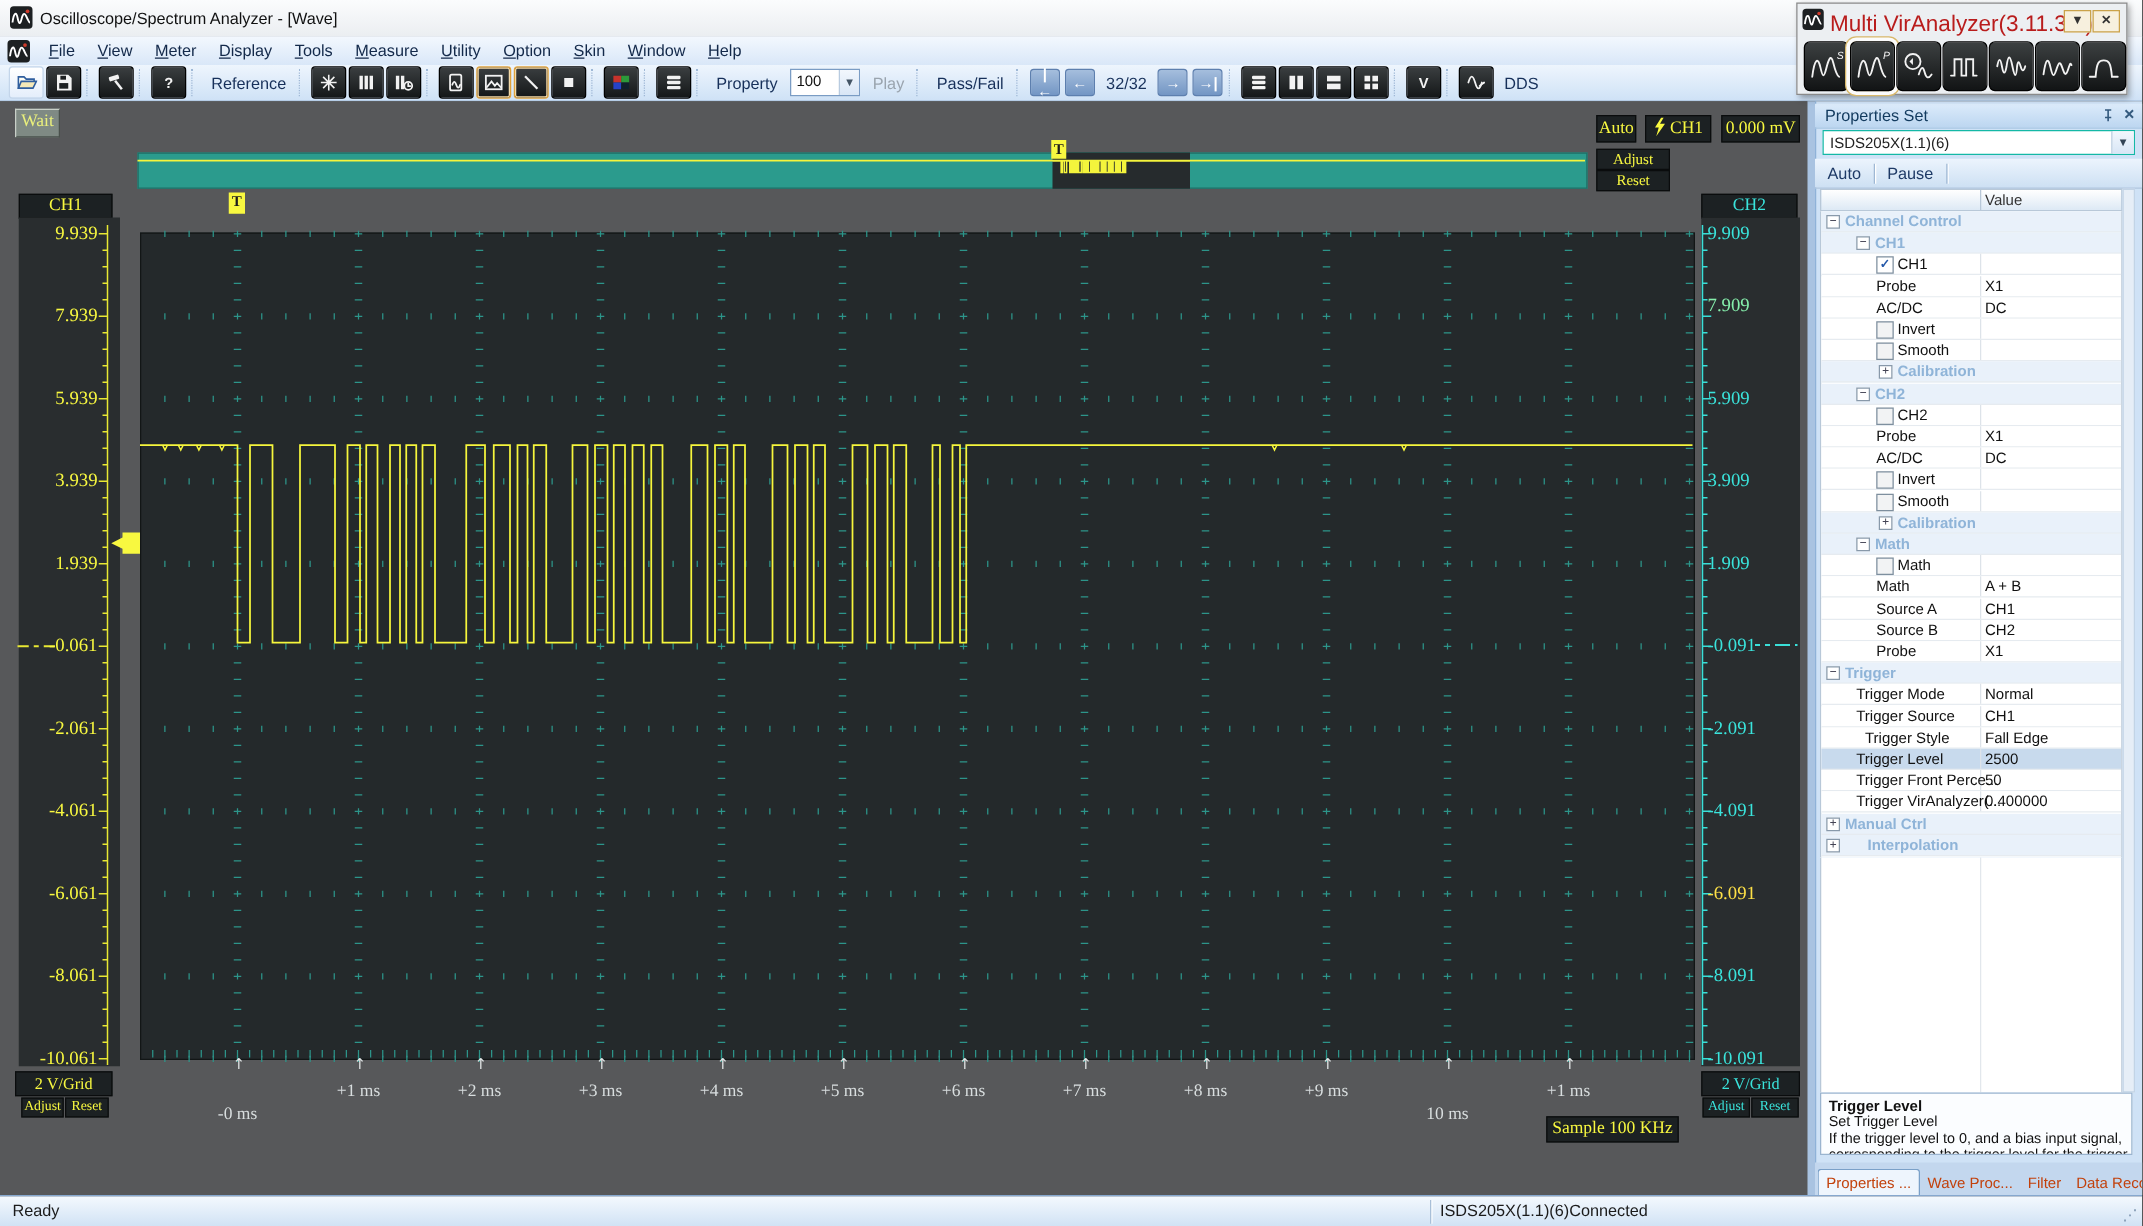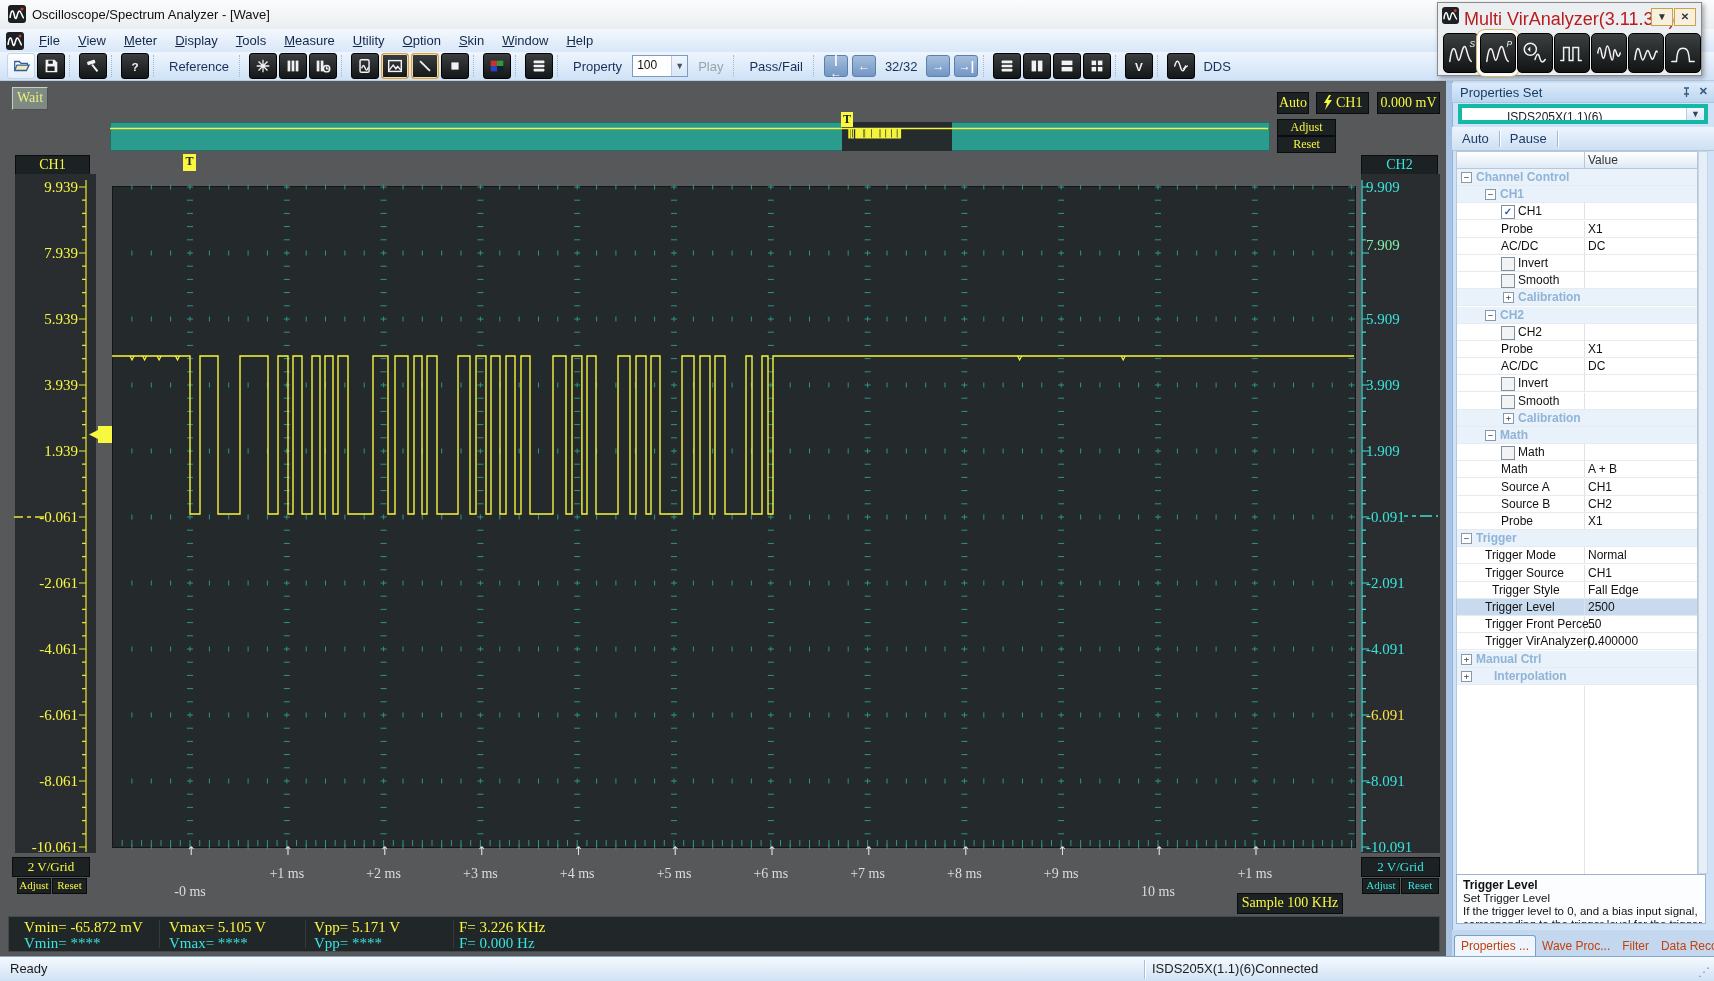--- a/index.html
+++ b/index.html
@@ -46,22 +46,22 @@
   #measure{left:8px;top:916px;width:1432px;height:36px;background:#212629;border:1px solid #43484a;box-sizing:border-box;}
   .mdiv{position:absolute;top:3px;bottom:3px;width:1px;background:#353a3c;}
   .mcell{position:absolute;font-size:15px;font-family:"Liberation Serif",serif;white-space:nowrap;}
   #statusbar{left:0;top:956px;width:1714px;height:25px;background:linear-gradient(#f4f9fe,#cfe1f4);
              border-top:1px solid #86a8cf;color:#1b1b1b;}
   .ssep{position:absolute;top:3px;bottom:3px;width:1px;background:#a8bfd8;box-shadow:1px 0 0 #fff;}
   
   #rpanel{left:1452px;top:81px;width:262px;height:875px;background:#cfe2f6;border-left:1px solid #8fb2d8;box-sizing:border-box;}
   #pcaption{left:1452px;top:83px;width:262px;height:19px;background:linear-gradient(#dcebfb,#bcd6f0);
             border-bottom:1px solid #a8c6e4;color:#123a5e;font-size:13px;}
-  #pdrop{left:1458px;top:104px;width:250px;height:20px;background:#fff;border:4px solid #14b8a6;
-         box-sizing:border-box;display:flex;padding-left:40px;}
+  #pdrop{left:1458px;top:104px;width:250px;height:20px;background:#fff;border:1px solid #14b8a6;
+         box-sizing:border-box;display:flex;}
   #pdrop .dval{flex:1;padding:2px 5px;font-size:12px;color:#222;white-space:nowrap;overflow:hidden;}
   #pdrop .darr{width:17px;border-left:1px solid #b8cbe0;background:linear-gradient(#f2f7fd,#d8e6f6);
                color:#345;font-size:9px;display:flex;align-items:center;justify-content:center;}
   #ptools{left:1452px;top:127px;width:262px;height:23px;background:linear-gradient(#ecf4fd,#cde0f3);
           border-bottom:1px solid #b0c6de;display:flex;align-items:center;}
   .ptbtn{padding:2px 10px;color:#1e3a66;font-size:13px;}
   .ptsep{width:1px;height:16px;background:#9fb8d4;box-shadow:1px 0 0 #fff;}
   #phead{left:1456px;top:151px;width:242px;height:18px;background:linear-gradient(#ffffff,#dde9f5);
          border:1px solid #b8c8d8;box-sizing:border-box;color:#333;font-size:12px;}
   #prows{left:1456px;top:169px;width:242px;height:517px;background:#fff;overflow:hidden;
@@ -345,33 +345,20 @@
 
   <div class="abs darkbox" style="left:12px;top:857px;width:76px;height:18px;font-size:13px;line-height:17px;">2 V/Grid</div>
   <div class="abs darkbox" style="left:17px;top:878px;width:32px;height:14px;font-size:11px;line-height:13px;">Adjust</div>
   <div class="abs darkbox" style="left:52px;top:878px;width:33px;height:14px;font-size:11px;line-height:13px;">Reset</div>
   <div class="abs darkbox" style="left:1361px;top:857px;width:77px;height:18px;font-size:13px;line-height:17px;color:#3ae4dc;">2 V/Grid</div>
   <div class="abs darkbox" style="left:1362px;top:878px;width:36px;height:14px;font-size:11px;line-height:13px;color:#3ae4dc;">Adjust</div>
   <div class="abs darkbox" style="left:1401px;top:878px;width:36px;height:14px;font-size:11px;line-height:13px;color:#3ae4dc;">Reset</div>
 
   <div class="abs darkbox" style="left:1237px;top:893px;width:104px;height:19px;font-size:14px;line-height:18px;">Sample 100 KHz</div>
 
-  <div class="abs" id="measure">
-    <div class="mdiv" style="left:150px;"></div>
-    <div class="mdiv" style="left:296px;"></div>
-    <div class="mdiv" style="left:444px;"></div>
-  <div class="mcell" style="left: 15px; top: 2px; color: rgb(248, 248, 64);">Vmin= -65.872 mV</div>
-      <div class="mcell" style="left: 160px; top: 2px; color: rgb(248, 248, 64);">Vmax= 5.105 V</div>
-      <div class="mcell" style="left: 305px; top: 2px; color: rgb(248, 248, 64);">Vpp= 5.171 V</div>
-      <div class="mcell" style="left: 450px; top: 2px; color: rgb(248, 248, 64);">F= 3.226 KHz</div>
-      <div class="mcell" style="left: 15px; top: 18px; color: rgb(58, 228, 220);">Vmin= ****</div>
-      <div class="mcell" style="left: 160px; top: 18px; color: rgb(58, 228, 220);">Vmax= ****</div>
-      <div class="mcell" style="left: 305px; top: 18px; color: rgb(58, 228, 220);">Vpp= ****</div>
-      <div class="mcell" style="left: 450px; top: 18px; color: rgb(58, 228, 220);">F= 0.000 Hz</div>
-    </div>
 
   <div class="abs" id="statusbar">
     <span class="abs" style="left:10px;top:4px;font-size:13px;">Ready</span>
     <span class="ssep" style="left:1144px;"></span>
     <span class="abs" style="left:1152px;top:4px;font-size:13px;">ISDS205X(1.1)(6)Connected</span>
     <span class="abs" style="left:1698px;top:8px;color:#7a92ac;font-size:12px;">⋰</span>
   </div>
 
   <div class="abs" id="rpanel"></div>
   <div class="abs" id="pcaption">

